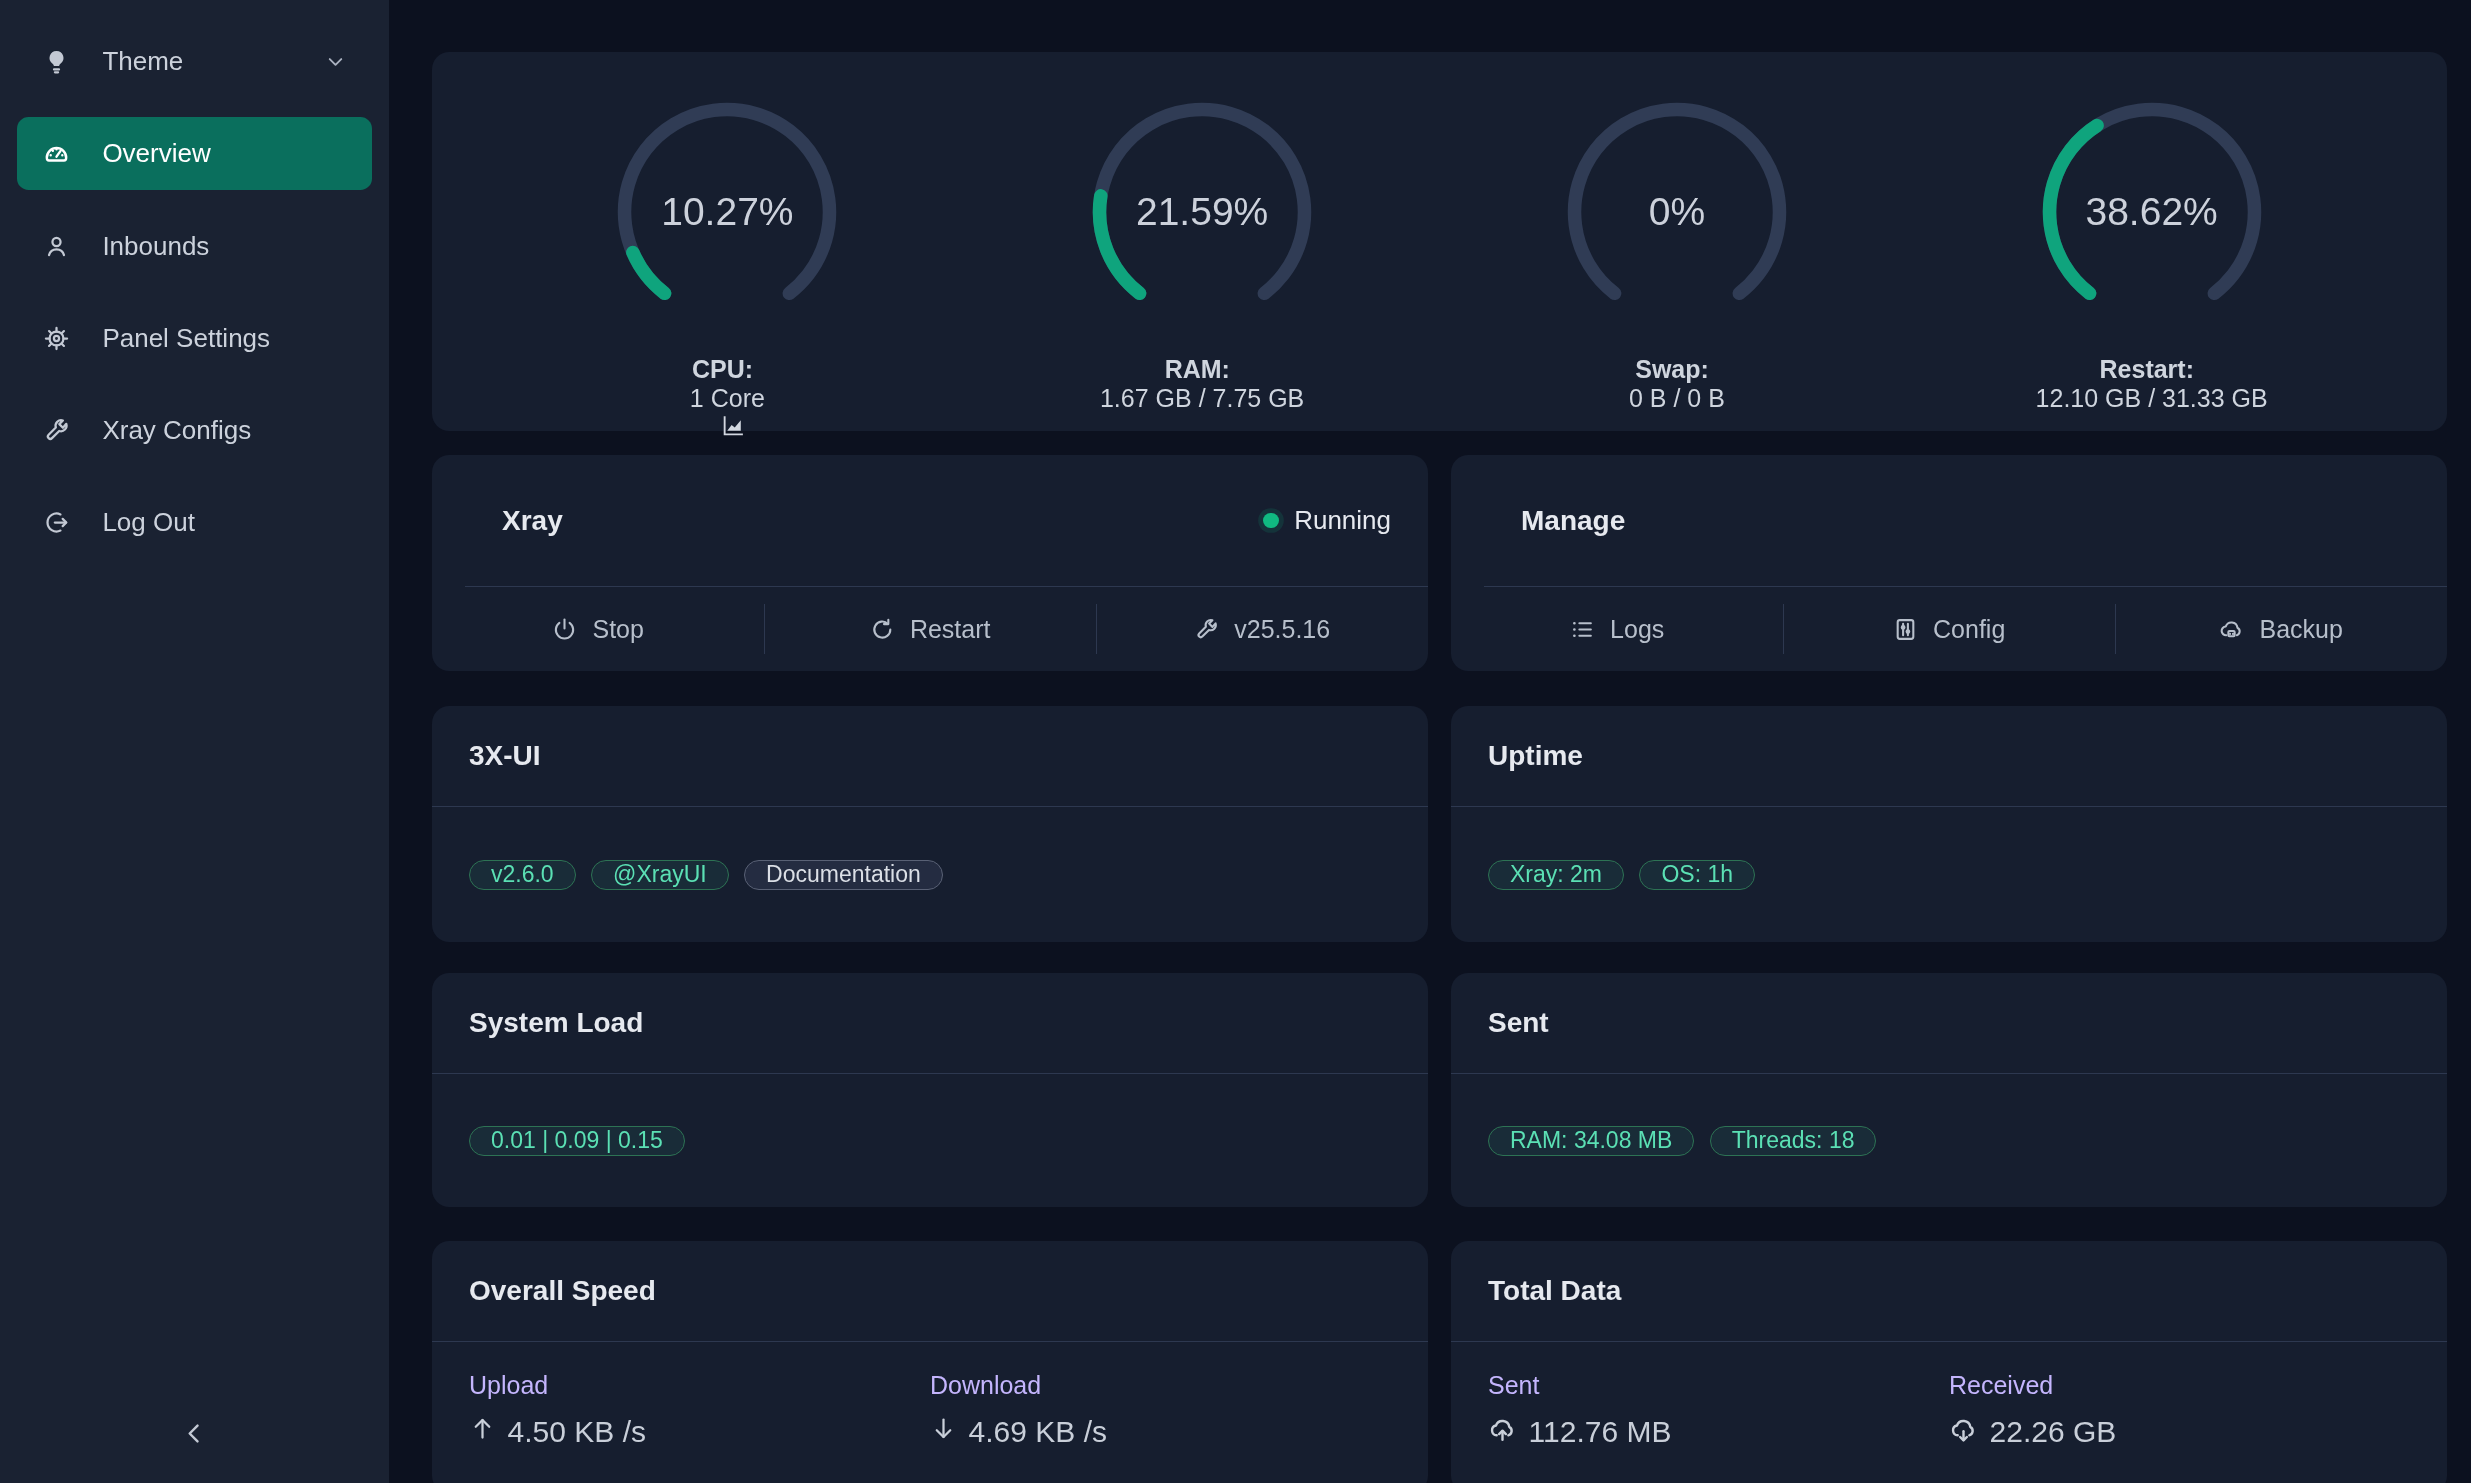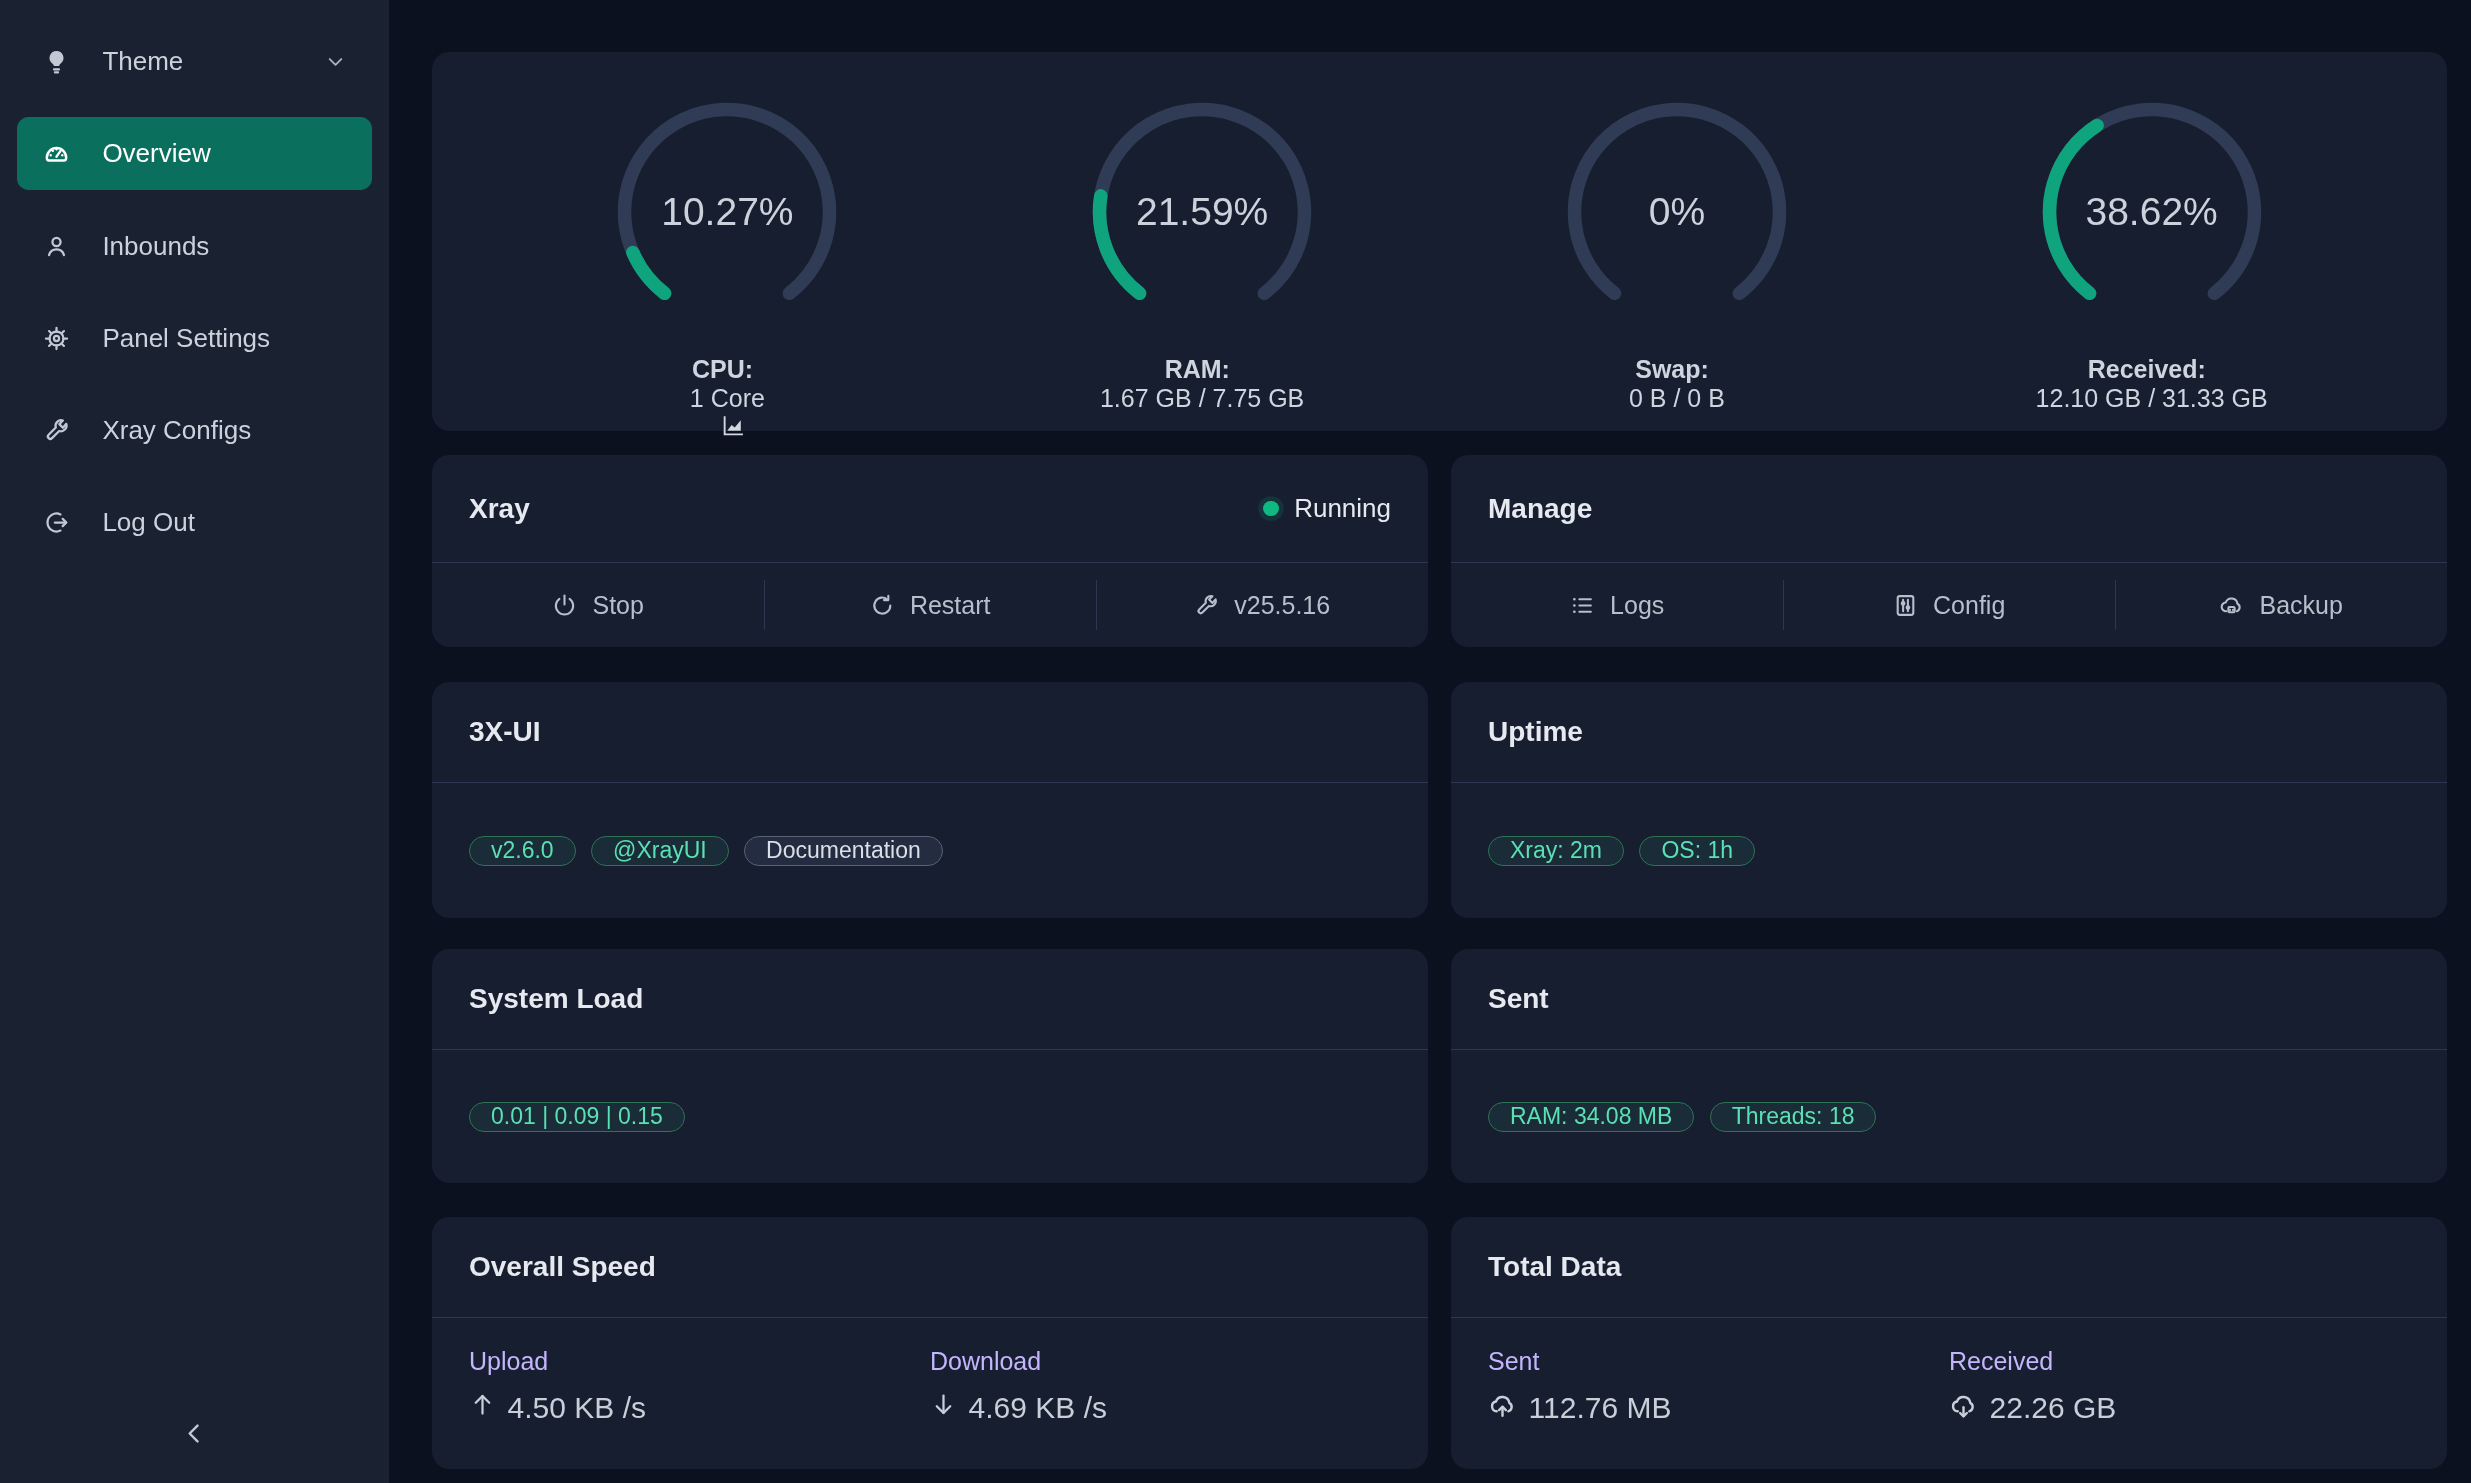--- a/index.html
+++ b/index.html
@@ -49,21 +49,21 @@
   .row { display:flex; gap:23px; }
   .row-2 { margin-top:24px; }
   .row-3 { margin-top:35px; }
   .row-4 { margin-top:31px; }
   .row-5 { margin-top:34px; }
   .row .card { flex:1; }
   .card-header {
     display:flex; align-items:center; justify-content:space-between;
     padding:0 37px; border-bottom:1px solid #2d3850; height:101px;
   }
-  .row-2 .card-header { height:108px; }
+  .row-2 .card-header { height:132px;margin-left:33px; }
   .card-title { font-size:28px; font-weight:600; color:#e6e9ef; }
   .status { display:flex; align-items:center; gap:15.4px; font-size:26px; color:#e6e9ef; }
   .dot { width:15.4px; height:15.4px; border-radius:50%; background:#10b981; box-shadow:0 0 0 4.8px rgba(16,185,129,.14); }
   .actions { display:flex; height:84px; }
   .action {
     flex:1; position:relative; display:flex; align-items:center; justify-content:center;
     gap:15.4px; color:#b7bfcb; font-size:25px; cursor:pointer;
   }
   .action .ic { display:flex; color:#b7bfcb; }
   .action + .action::before {
@@ -224,21 +224,21 @@
 
     <div class="gauge-col">
       <div class="gauge-wrap">
         <svg width="232" height="232" viewBox="0 0 240 240">
           <circle class="track" cx="120" cy="120" r="106" fill="none" stroke="#303c55" stroke-width="14" pathLength="100" stroke-dasharray="79.17 20.83" stroke-linecap="round" transform="rotate(127.5 120 120)"></circle>
           <circle class="progress" cx="120" cy="120" r="106" fill="none" stroke="#0fa47d" stroke-width="14" pathLength="100" stroke-linecap="round" transform="rotate(127.5 120 120)" stroke-dasharray="30.58 69.42"></circle>
         </svg>
         <div class="gauge-value">38.62%</div>
       </div>
       <div class="gauge-caption">
-        <span class="b">Received:</span>
+        <span class="b">Restart:</span>
         <span>12.10 GB / 31.33 GB</span>
       </div>
     </div>
 
   </div>
 
   <div class="row row-2">
     <div class="card">
       <div class="card-header">
         <span class="card-title">Xray</span>

